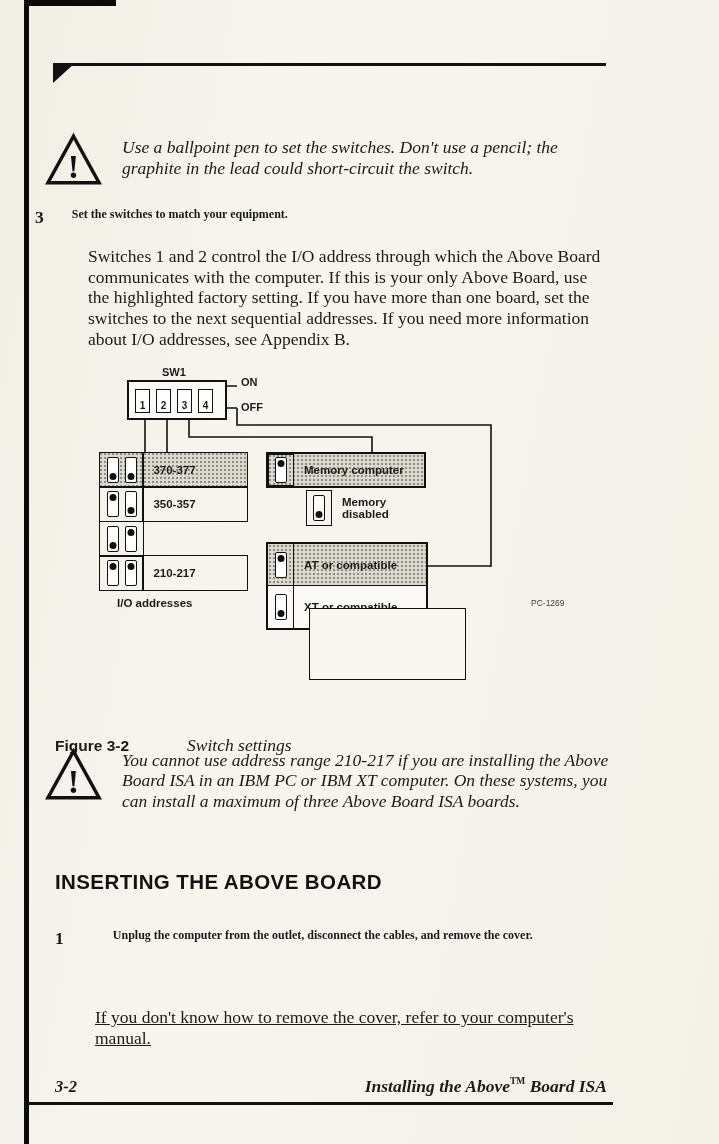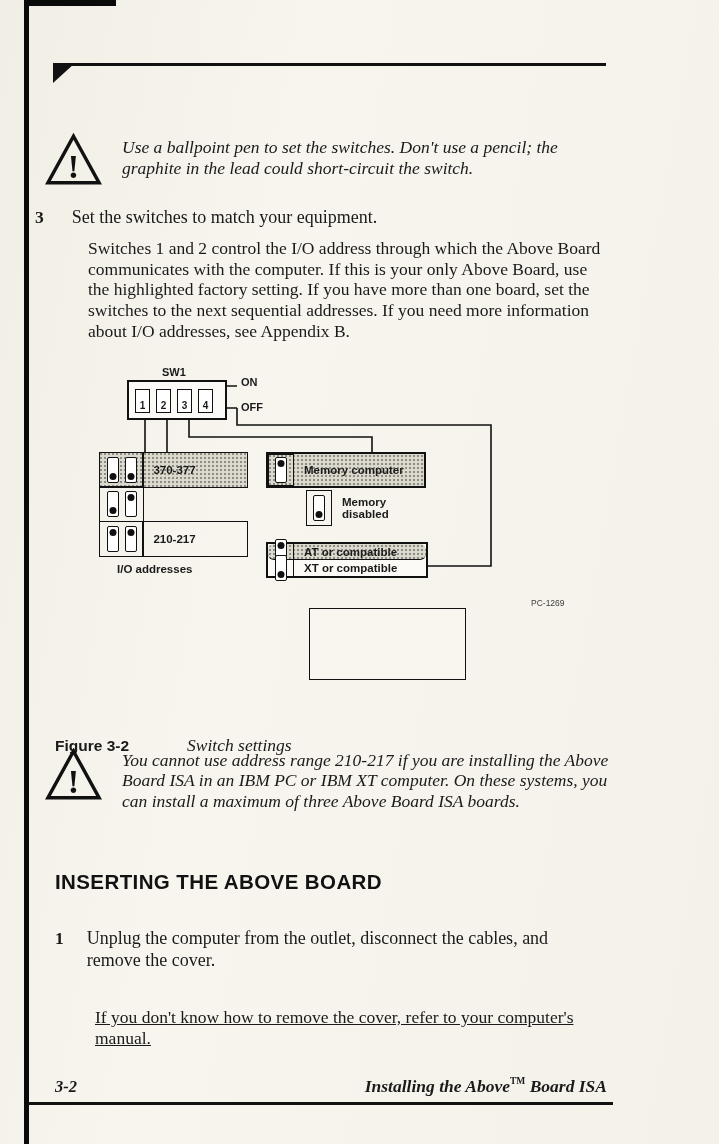--- a/index.html
+++ b/index.html
@@ -20,27 +20,27 @@
   .warn1 { left:45px; top:133px; width:565px; }
   .warn2 { left:45px; top:748px; width:572px; }
   .warn-icon { flex:0 0 auto; }
   .warn-bang { font:bold 36px "Liberation Serif", serif; fill:#111; }
   .warn-text { margin:4px 0 0 20px; font-style:italic; font-size:17.5px; line-height:1.22; }
   .warn2 .warn-text { line-height:1.17; margin-top:2px; }
 
   
   .step { position:absolute; display:flex; }
   .step-num { font-weight:bold; font-size:17.5px; }
-  .step-title { font-weight:normal; font-size:18px; line-height:1.22; }
+  .step-title { font-weight:bold; font-size:12px; line-height:1.22; }
   .step3 { left:35px; top:207px; }
   .step3 .step-title { margin-left:28px; width:520px; }
   .step1 { left:55px; top:928px; }
-  .step1 .step-title { margin-left:23px; width:518px; }
+  .step1 .step-title { width:518px;text-align:center; }
   .body-para { position:absolute; margin:0; font-size:17.5px; line-height:1.18; }
-  .para3 { left:88px; top:238px; width:522px; }
+  .para3 { left:88px; top:246px; width:522px; }
   .para1 { left:95px; top:1007px; width:520px;text-decoration:underline; }
 
   
   .figure { position:absolute; left:4px; top:368px; width:719px; height:312px; }
   .fig-lines { position:absolute; left:0; top:0; }
   .sw1-label { position:absolute; left:158px; top:-2px; font:bold 11px "Liberation Sans",sans-serif; }
   .dip-box { position:absolute; left:123px; top:12px; width:100px; height:40px; box-sizing:border-box;
              border:2px solid #111; background:#fbfaf6; display:flex; align-items:flex-end; gap:6px; padding:4px 6px 5px; }
   .dip-slot { width:15px; height:24px; box-sizing:border-box; border:1.6px solid #111; background:#fff;
               display:flex; align-items:flex-end; justify-content:center;
@@ -74,21 +74,21 @@
   .mem-row { display:flex; height:36px; width:160px; box-sizing:border-box; }
   .mem-row .sw-cell { width:26px; flex:0 0 auto; }
   .opt-label { display:flex; align-items:center; padding-left:10px;
                font:bold 11.5px "Liberation Sans",sans-serif; flex:1; }
   .mem-boxed { border:2px solid #111; }
   .mem-row.gap { margin-top:2px;padding-left:40px; }
   .mem-row .sw-cell.inner { border-width:1.6px; }
 
   .compat-group { position:absolute; left:262px; top:174px; width:162px; box-sizing:border-box;
                   border:2px solid #111; background:#fbfaf6; }
-  .compat-group .mem-row { width:100%; height:16px;border-radius:6px; }
+  .compat-group .mem-row { width:100%; height:42px; }
   .compat-group .mem-row:first-child { border-bottom:1.6px solid #111; }
   .compat-group .sw-cell { border-top:none; border-bottom:none; border-left:none; }
 
   .pc-num { position:absolute; left:527px; top:230px; font:8.5px "Liberation Sans",sans-serif; color:#3d3d3d; }
   .empty-box { position:absolute; left:305px; top:240px; width:155px; height:70px;
                border:1.6px solid #111; background:#f8f6ef; }
 
   .fig-caption { position:absolute; left:55px; top:695px; display:flex; align-items:center;margin-top:40px; }
   .fig-caption .fig-label { font:bold 15.5px "Liberation Sans",sans-serif; }
   .fig-caption .fig-text { margin-left:58px; font-style:italic; font-size:17.5px; }
@@ -159,20 +159,31 @@
               <i></i>
             </span>
           <span class="slider down">
               <i></i>
             </span>
         </div>
         <div class="io-label">370-377</div>
       </div>
       <div class="io-row">
         <div class="sw-cell">
+          <span class="slider up">
+              <i></i>
+            </span>
+          <span class="slider down">
+              <i></i>
+            </span>
+        </div>
+        <div class="io-label">350-357</div>
+      </div>
+      <div class="io-row">
+        <div class="sw-cell">
           <span class="slider down">
               <i></i>
             </span>
           <span class="slider up">
               <i></i>
             </span>
         </div>
       </div>
       <div class="io-row">
         <div class="sw-cell">

